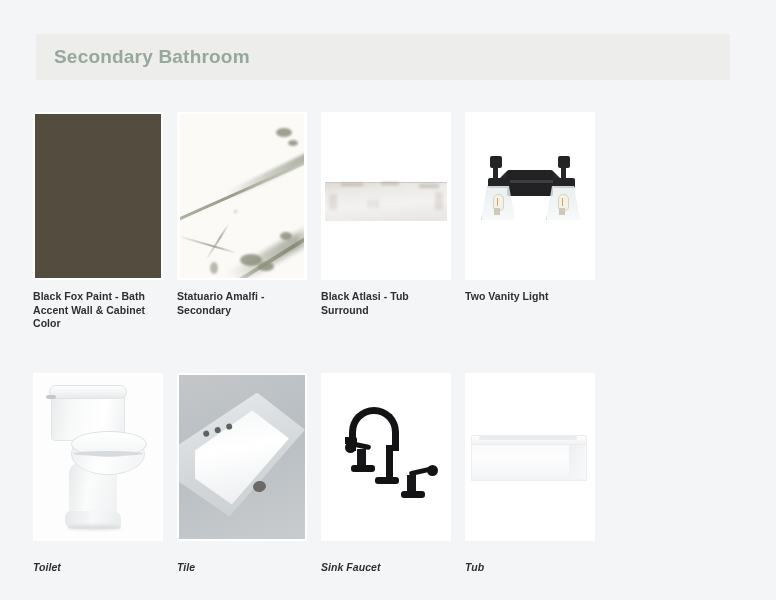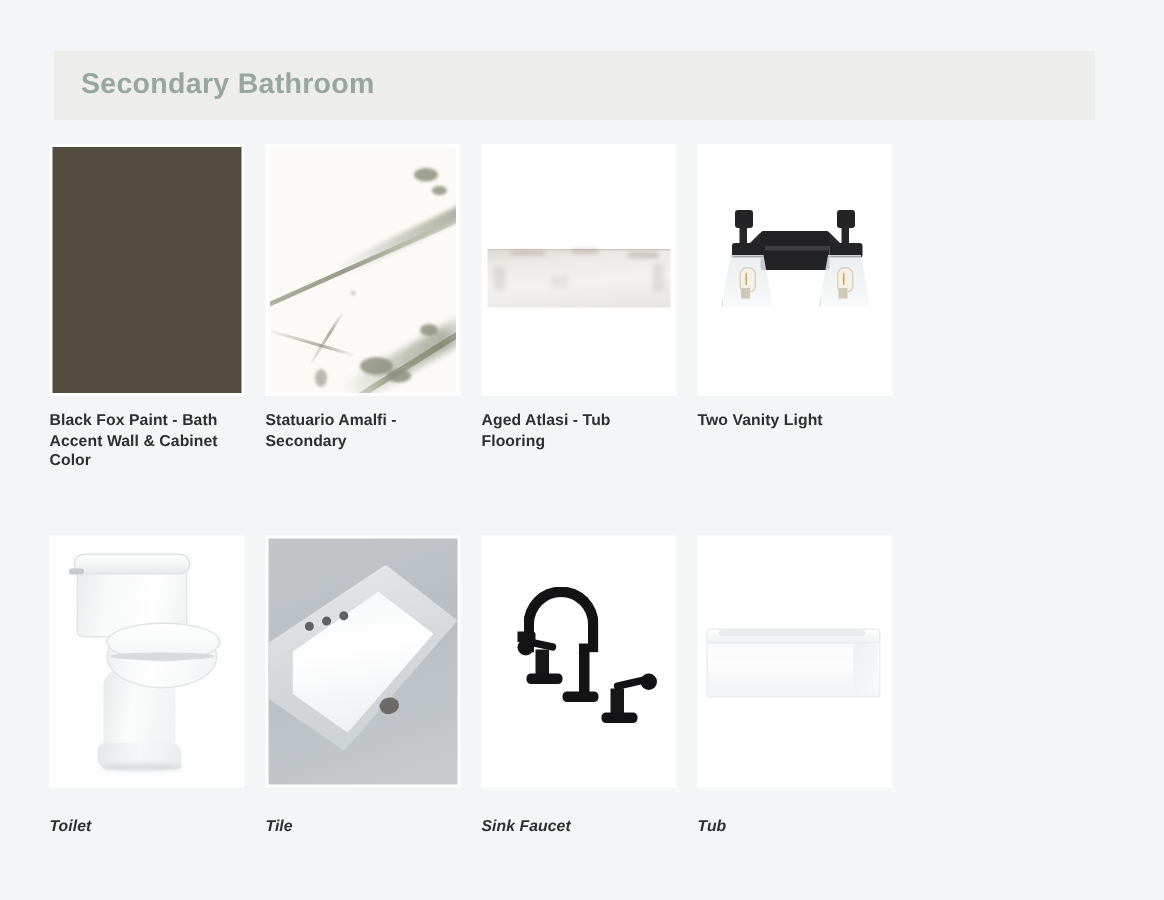--- a/index.html
+++ b/index.html
@@ -37,21 +37,21 @@
     font-weight: bold;
     letter-spacing: 0.2px;
     color: #98a79c;
     font-family: "Liberation Sans", sans-serif;
   }
 
   
   .grid {
     position: absolute;
     left: 33px;
-    top: 96px;
+    top: 112px;
     width: 710px;
     display: flex;
     flex-wrap: wrap;
   }
   .row {
     display: flex;
     width: 710px;
     margin-bottom: 6px;
   }
   .cell {
@@ -599,21 +599,21 @@
           <div class="art-subway">
             <div class="subway-piece"></div>
             <div class="subway-spot" style="left:18px;top:69px;width:22px;height:3px;"></div>
             <div class="subway-spot" style="left:58px;top:68px;width:18px;height:3px;"></div>
             <div class="subway-spot" style="left:96px;top:70px;width:20px;height:4px;"></div>
             <div class="subway-spot" style="left:6px;top:80px;width:8px;height:16px;opacity:.5;"></div>
             <div class="subway-spot" style="left:112px;top:78px;width:8px;height:18px;opacity:.5;"></div>
             <div class="subway-spot" style="left:44px;top:86px;width:12px;height:8px;opacity:.35;"></div>
           </div>
         </div>
-        <div class="label">Aged Atlasi - Tub Flooring</div>
+        <div class="label">Black Atlasi - Tub Surround</div>
       </div>
 
       <div class="cell" style="margin-right:0;">
         <div class="thumb">
           <div class="art-light">
             <div class="lt-plate"></div>
             <div class="lt-bar"></div>
             <div class="lt-bar-hi"></div>
 
             <div class="lt-knuckle" style="left:23px;top:42px;"></div>

